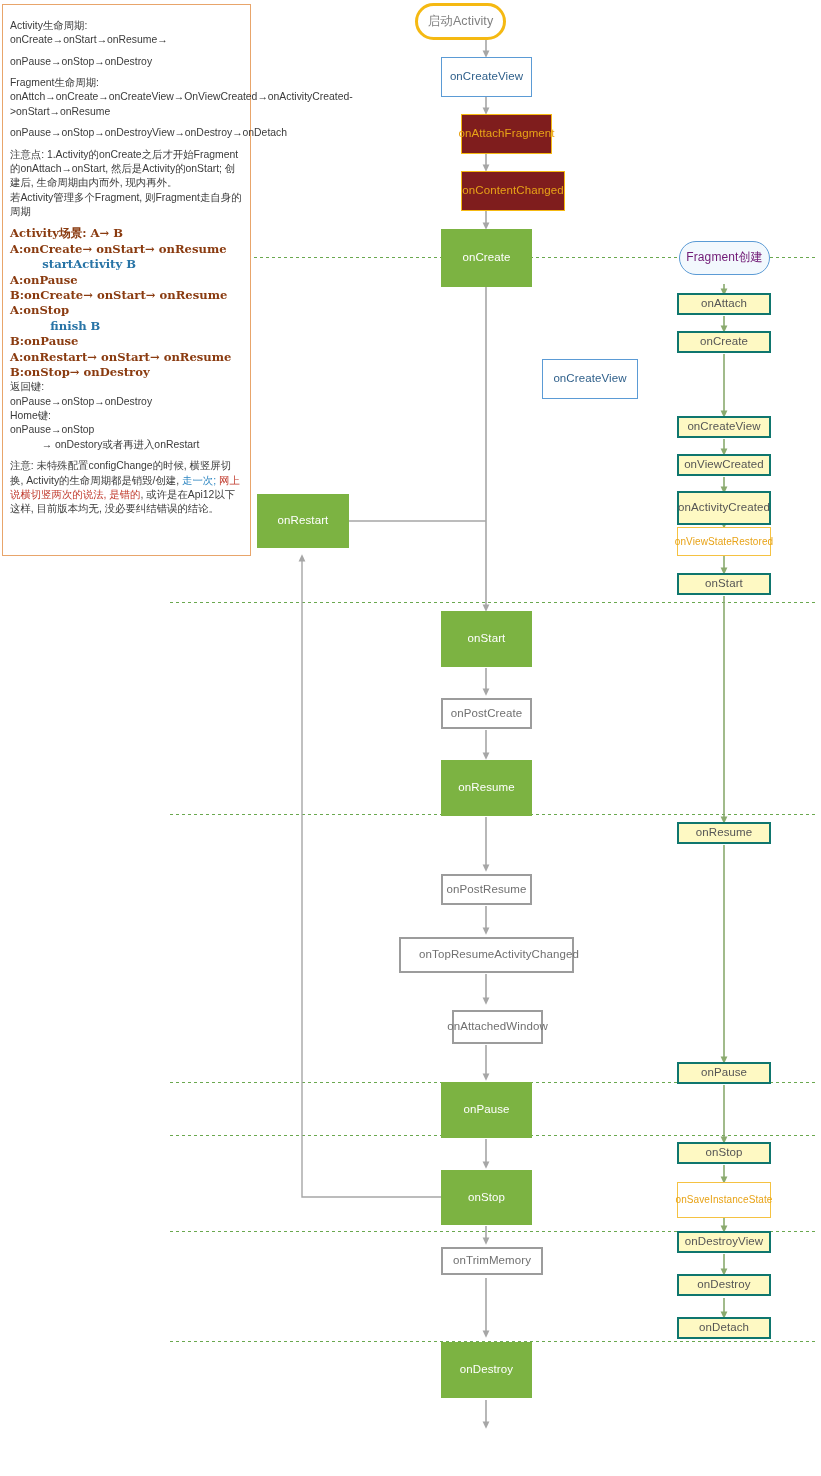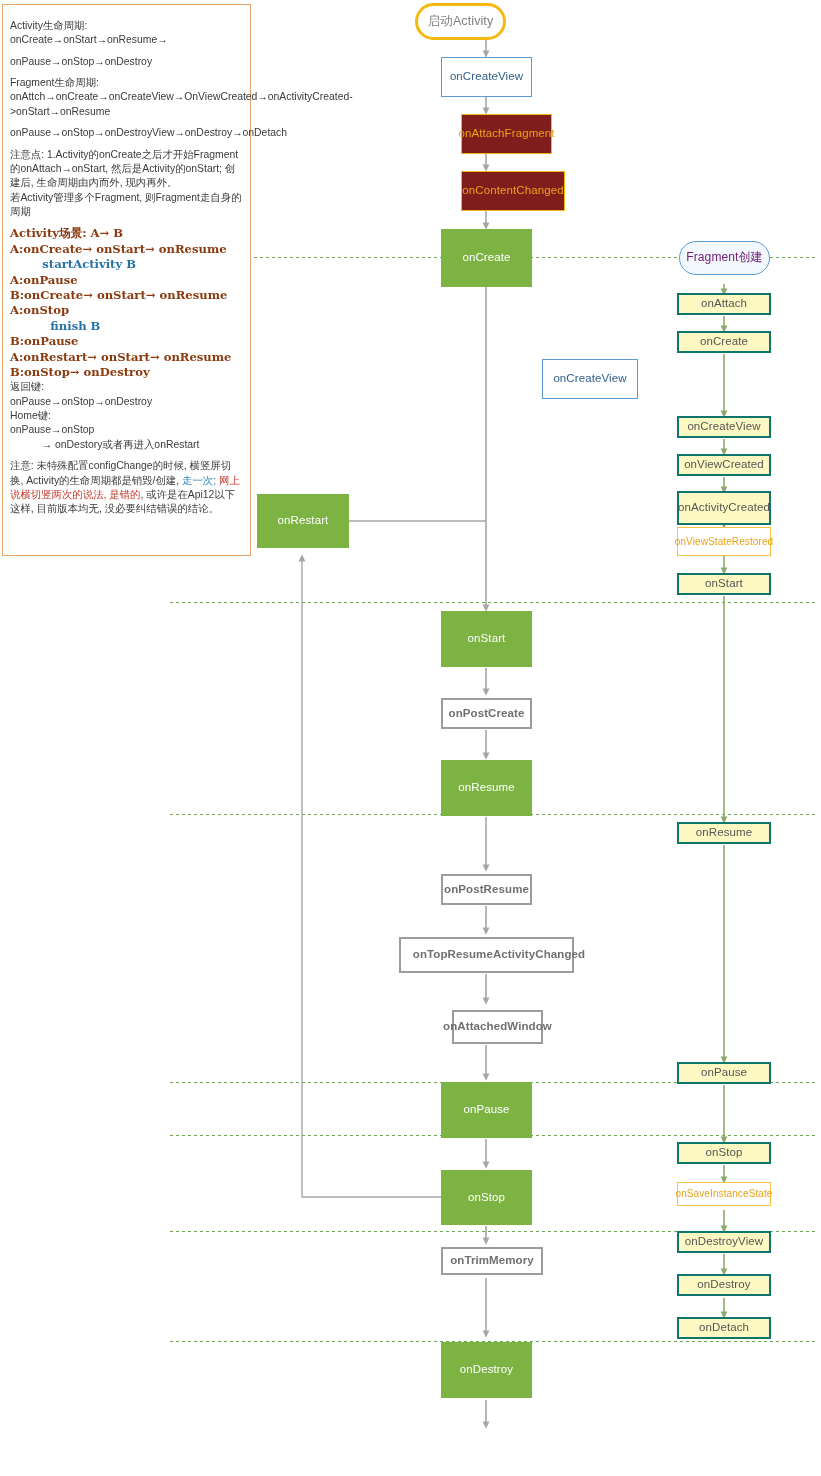--- a/index.html
+++ b/index.html
@@ -24,21 +24,21 @@
     letter-spacing:.1px;
     padding:2px 3px;
     background:#ffffff;
     z-index:5;
   }
   
   .n-green{background:#7cb342;border:1px solid #7cb342;color:#ffffff;}
   
   .n-greenline{background:#fef9c3;border:2px solid #0f766e;color:#555555;}
   
-  .n-grey{background:#ffffff;border:2px solid #9c9c9c;color:#707070;font-weight:bold;}
+  .n-grey{background:#ffffff;border:2px solid #9c9c9c;color:#707070;}
   
   .n-amber{background:#7f1d1d;border:1.5px solid #f5b912;color:#e8a317;margin-left:20px;}
   
   .n-amber2{background:#ffffff;border:1px solid #f5c242;color:#e8a317;}
   
   .n-blue{background:#ffffff;border:1px solid #5b9bd5;color:#2e5f8a;}
   
   .n-start{
     border-radius:22px;border:3px solid #f5b912;background:#ffffff;
     color:#808080;font-size:12.5px;
@@ -221,21 +221,21 @@
   <div class="node n-amber2" style="left:677px;top:527px;width:94px;height:29px;font-size:10px;">onViewStateRestored</div>
 
   <div class="node n-greenline" style="left:677px;top:573px;width:94px;height:22px;">onStart</div>
 
   <div class="node n-greenline" style="left:677px;top:822px;width:94px;height:22px;">onResume</div>
 
   <div class="node n-greenline" style="left:677px;top:1062px;width:94px;height:22px;">onPause</div>
 
   <div class="node n-greenline" style="left:677px;top:1142px;width:94px;height:22px;">onStop</div>
 
-  <div class="node n-amber2" style="left:677px;top:1182px;width:94px;height:24px;font-size:10px;">onSaveInstanceState</div>
+  <div class="node n-amber2" style="left:677px;top:1182px;width:94px;height:36px;font-size:10px;">onSaveInstanceState</div>
 
   <div class="node n-greenline" style="left:677px;top:1231px;width:94px;height:22px;">onDestroyView</div>
 
   <div class="node n-greenline" style="left:677px;top:1274px;width:94px;height:22px;">onDestroy</div>
 
   <div class="node n-greenline" style="left:677px;top:1317px;width:94px;height:22px;">onDetach</div>
 
 </div>
 
 </body></html>

